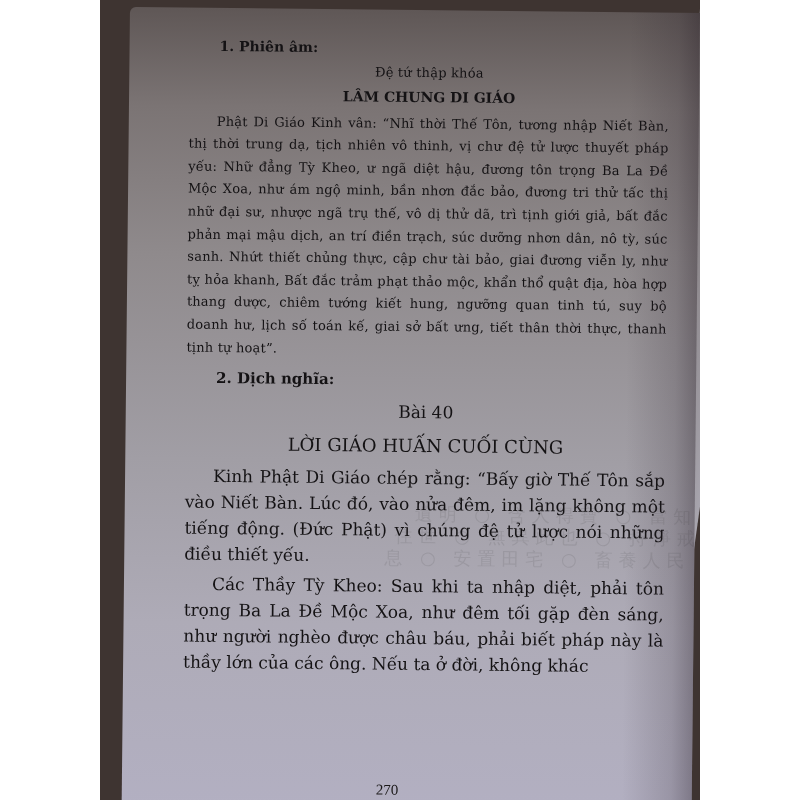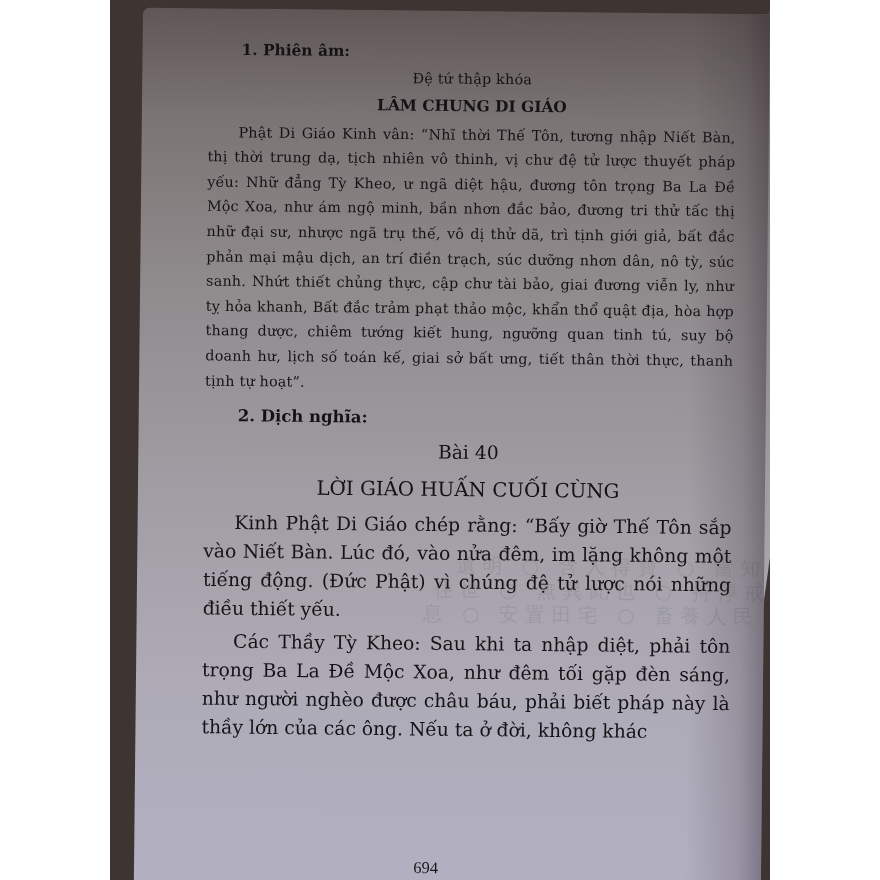--- a/index.html
+++ b/index.html
@@ -64,15 +64,15 @@
       <p class="h-bold center" style="margin-bottom:8px;">LÂM CHUNG DI GIÁO</p>
       <p class="small justify indent" style="margin-bottom:10px;">Phật Di Giáo Kinh vân: “Nhĩ thời Thế Tôn, tương nhập Niết Bàn, thị thời trung dạ, tịch nhiên vô thinh, vị chư đệ tử lược thuyết pháp yếu: Nhữ đẳng Tỳ Kheo, ư ngã diệt hậu, đương tôn trọng Ba La Đề Mộc Xoa, như ám ngộ minh, bần nhơn đắc bảo, đương tri thử tấc thị nhữ đại sư, nhược ngã trụ thế, vô dị thử dã, trì tịnh giới giả, bất đắc phản mại mậu dịch, an trí điền trạch, súc dưỡng nhơn dân, nô tỳ, súc sanh. Nhứt thiết chủng thực, cập chư tài bảo, giai đương viễn ly, như tỵ hỏa khanh, Bất đắc trảm phạt thảo mộc, khẩn thổ quật địa, hòa hợp thang dược, chiêm tướng kiết hung, ngưỡng quan tinh tú, suy bộ doanh hư, lịch số toán kế, giai sở bất ưng, tiết thân thời thực, thanh tịnh tự hoạt”.</p>
 
       <p class="h-bold" style="font-size:15px;margin-left:30px;margin-bottom:10px;">2. Dịch nghĩa:</p>
       <p class="big center" style="margin-bottom:8px;">Bài 40</p>
       <p class="big center" style="font-size:18px;margin-bottom:6px;">LỜI GIÁO HUẤN CUỐI CÙNG</p>
       <p class="big justify indent" style="margin-bottom:4px;">Kinh Phật Di Giáo chép rằng: “Bấy giờ Thế Tôn sắp vào Niết Bàn. Lúc đó, vào nửa đêm, im lặng không một tiếng động. (Đức Phật) vì chúng đệ tử lược nói những điều thiết yếu.</p>
       <p class="big justify indent">Các Thầy Tỳ Kheo: Sau khi ta nhập diệt, phải tôn trọng Ba La Đề Mộc Xoa, như đêm tối gặp đèn sáng, như người nghèo được châu báu, phải biết pháp này là thầy lớn của các ông. Nếu ta ở đời, không khác</p>
     </div>
 
-    <div class="page-num">694</div>
+    <div class="page-num">270</div>
   </div>
 </div>
 
 </body></html>

